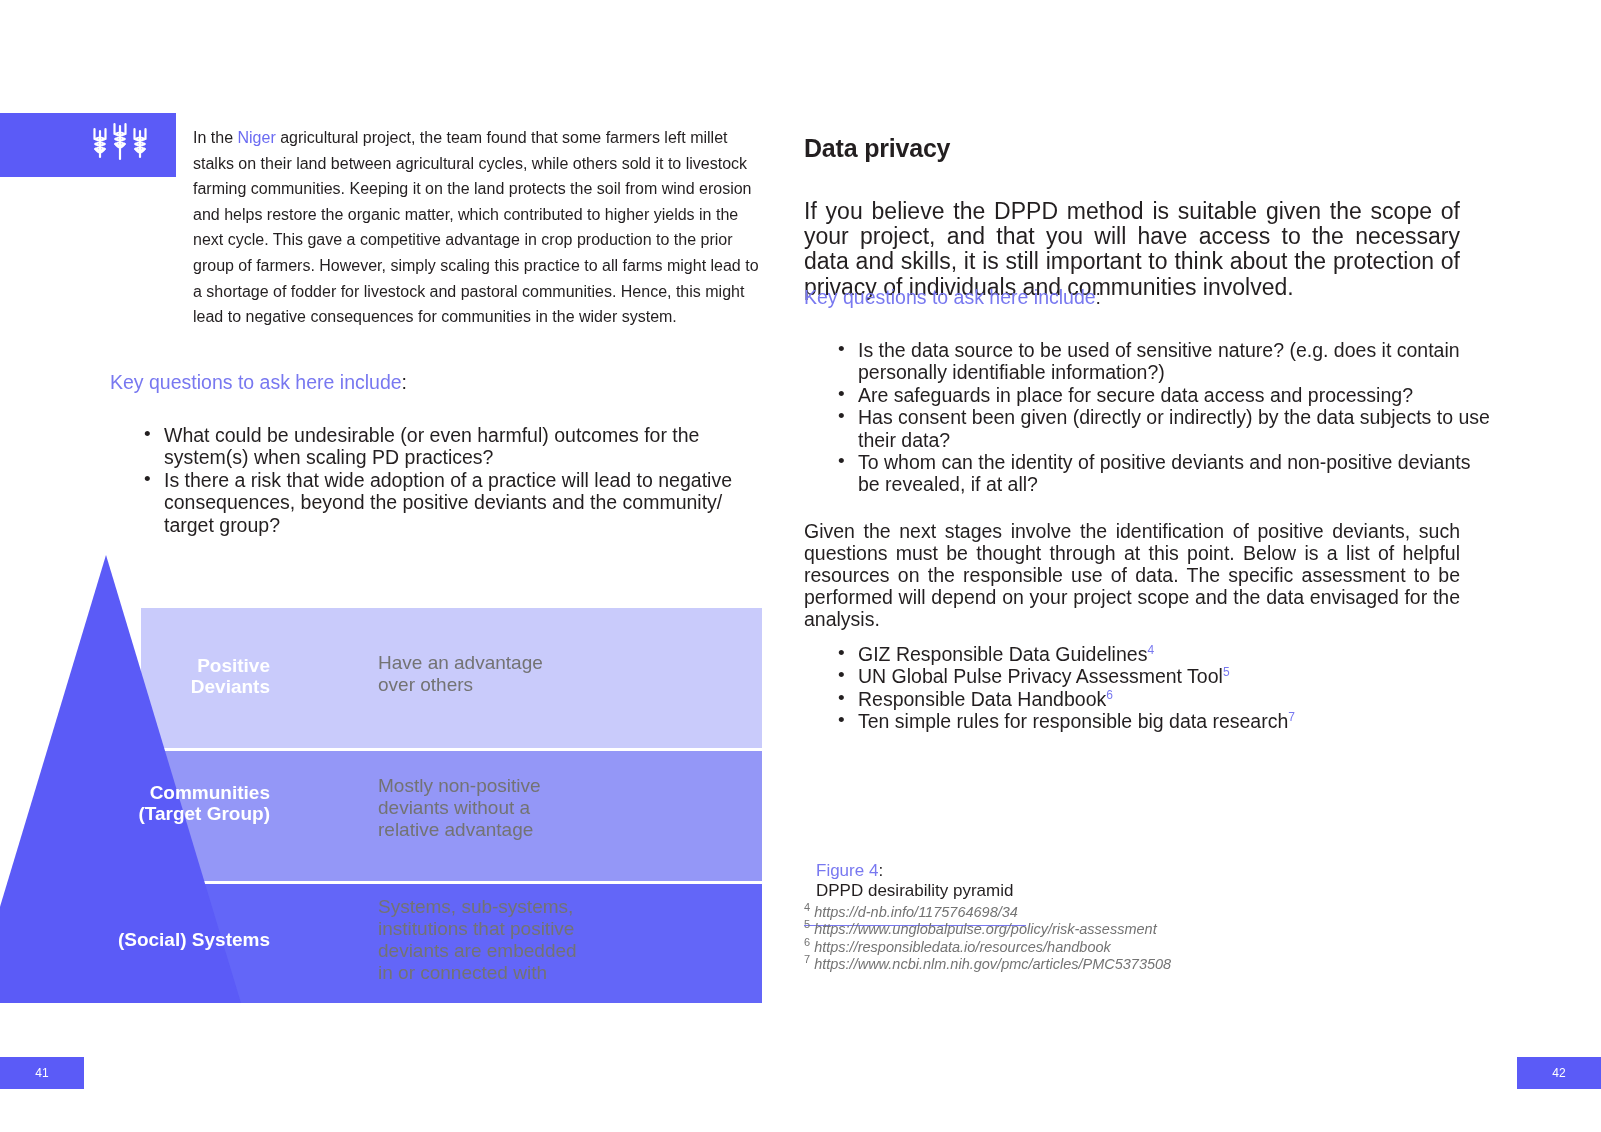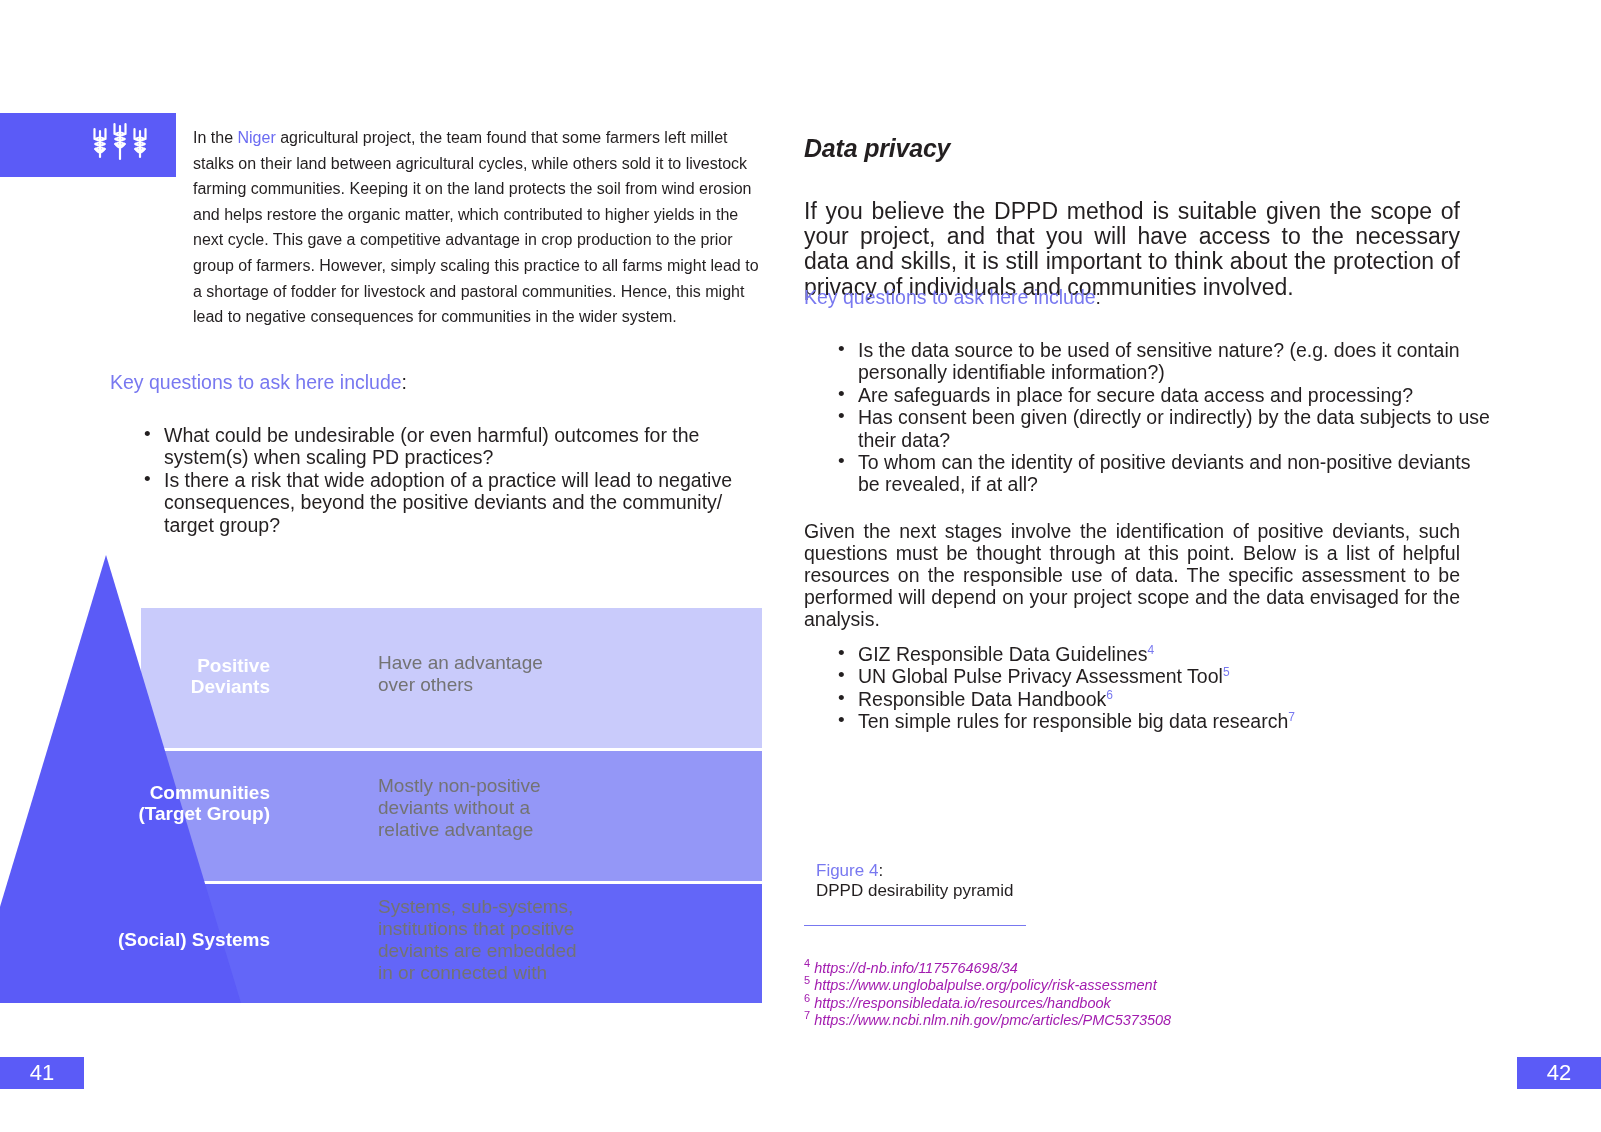--- a/index.html
+++ b/index.html
@@ -103,21 +103,21 @@
     white-space: pre-line;
   }
 
   
   .page-tab {
     position: absolute;
     bottom: 43px;
     width: 84px; height: 32px;
     background: #5b5bf7;
     color: #ffffff;
-    font-size: 22px;
+    font-size: 12px;
     display: flex;
     align-items: center;
     justify-content: center;
   }
   .page-tab.left  { left: 0px; }
   .page-tab.right { right: 0px; }
 
   
   .rp { position: absolute; left: 0; width: 656px; }
 
@@ -184,24 +184,24 @@
   .figure-caption .fig-desc  { color: #231f20; display: block; }
 
   .fn-rule {
     position: absolute;
     left: 0; top: 925px;
     width: 222px; height: 1px;
     background: #7878f0;
   }
   .footnotes {
     position: absolute;
-    left: 0; top: 960px;
+    left: 0; top: 904px;
     font-size: 14.5px;
     line-height: 17.4px;
-    color: #a21caf;
+    color: #737373;
     font-style: italic;
   }
   .footnotes .fn-num {
     font-style: normal;
     font-size: 11px;
     vertical-align: super;
     line-height: 0;
   }
 </style>
 </head>
@@ -297,21 +297,21 @@
     <div class="page-tab left">41</div>
   </div>
 
   <div class="page-right">
     <div class="rp" style="left: 0; top: 0; height: 1132px;">
 
       <div style="position:absolute; left:0; top:0; width:656px; height:1132px; margin-left:0;">
         <div style="position:absolute; left:0; top:0; width:656px; transform: translateX(0);"></div>
       </div>
 
-      <h2 class="section-title" style="left: 4px; font-style: italic;">Data privacy</h2>
+      <h2 class="section-title" style="left: 4px;">Data privacy</h2>
 
       <p class="intro-para" style="left: 4px;">If you believe the DPPD method is suitable given the scope of your project, and that you will have access to the necessary data and skills, it is still important to think about the protection of privacy of individuals and communities involved.</p>
 
       <div class="key-q-right" style="left: 4px;"><span>Key questions to ask here include</span><span class="tail">:</span></div>
 
       <ul class="bullets bullets-right" style="left: 16px;">
         <li>Is the data source to be used of sensitive nature? (e.g. does it contain personally identifiable information?)</li>
         <li>Are safeguards in place for secure data access and processing?</li>
         <li>Has consent been given (directly or indirectly) by the data subjects to use their data?</li>
         <li>To whom can the identity of positive deviants and non-positive deviants be revealed, if at all?</li>

